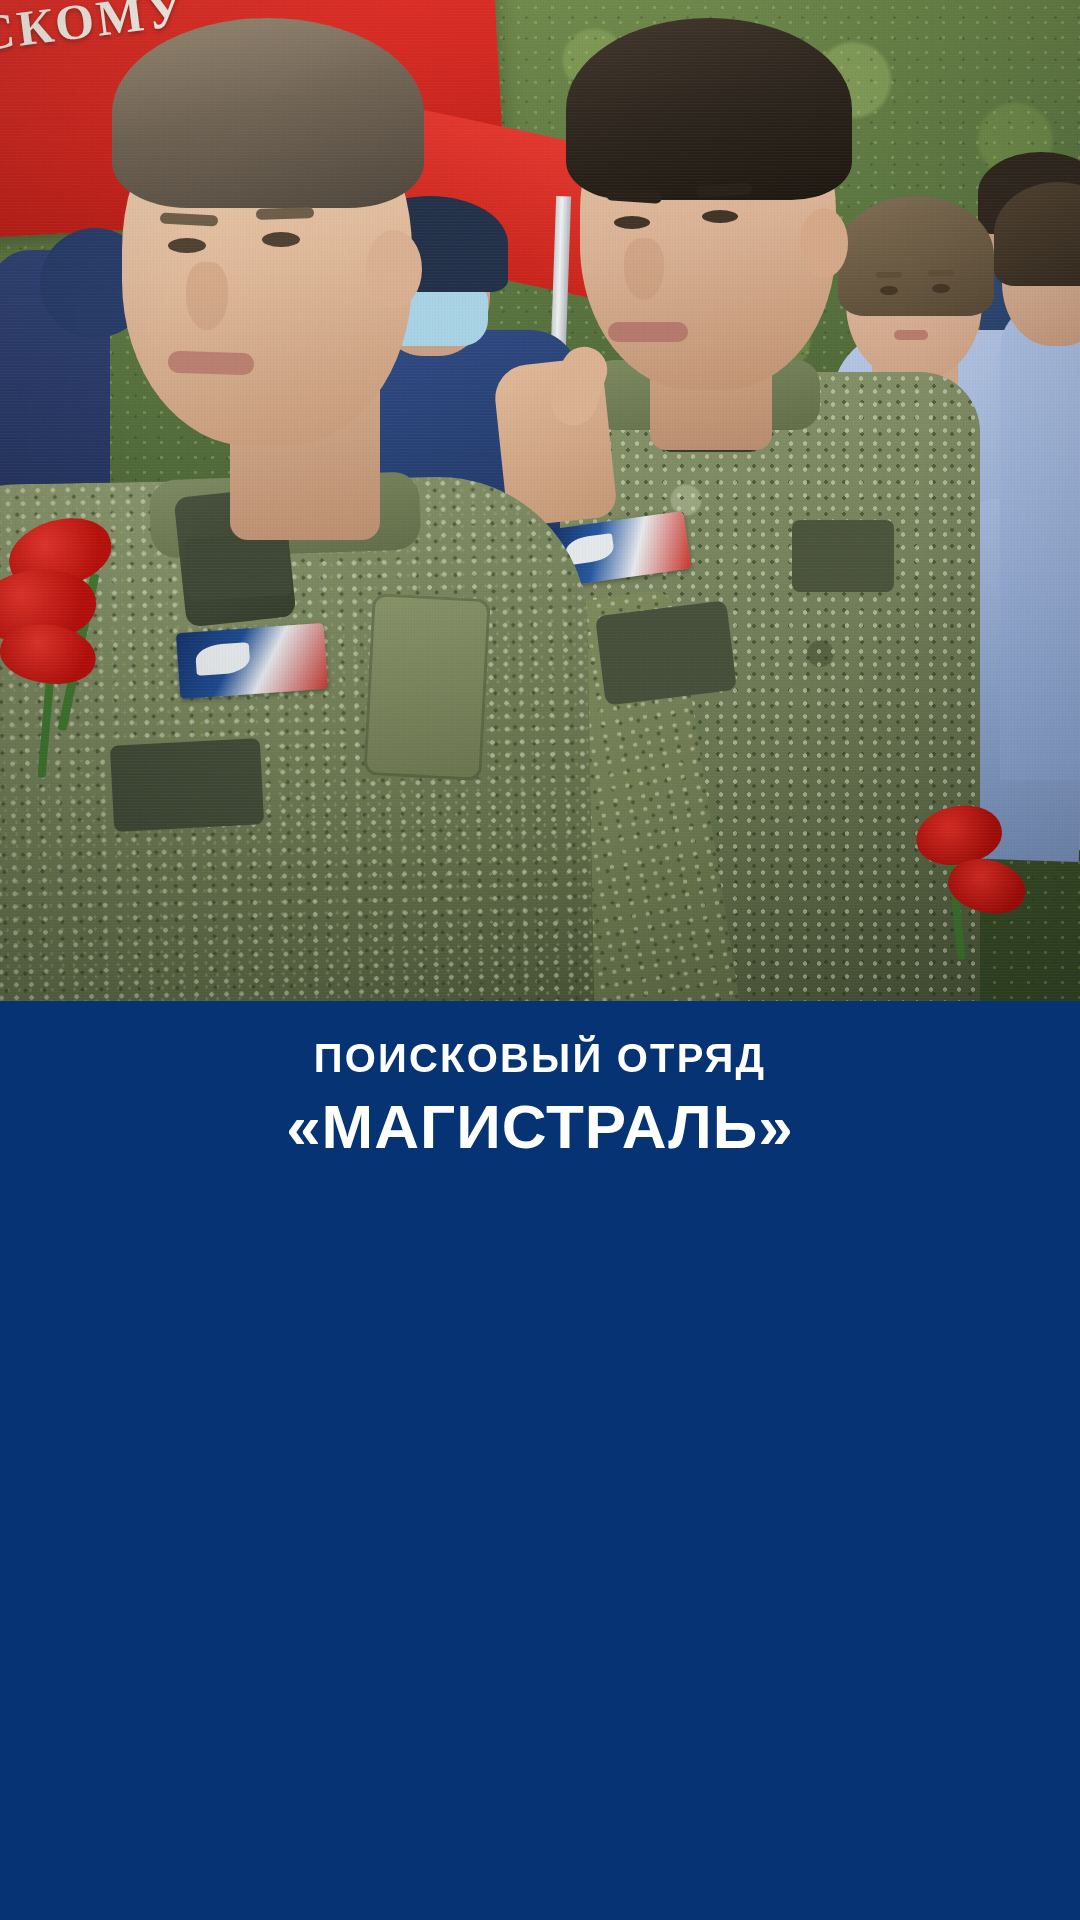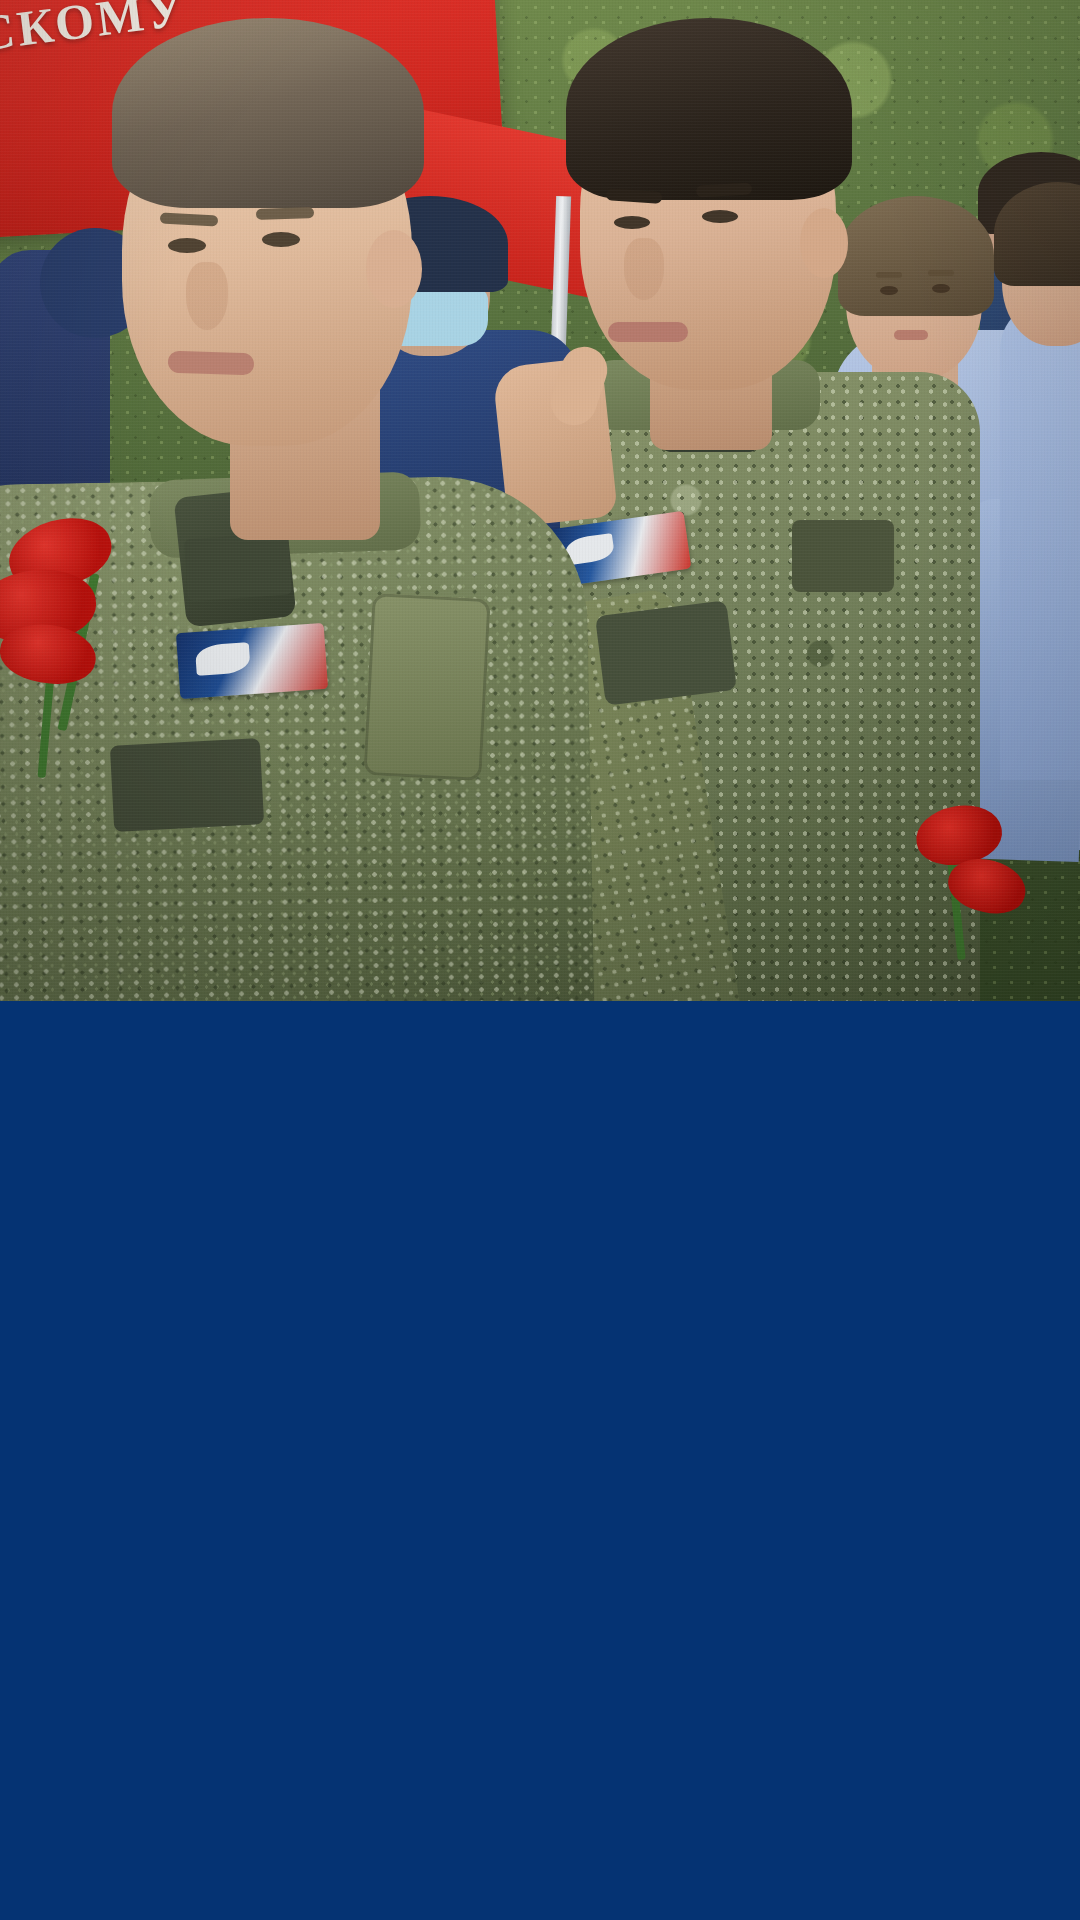--- a/index.html
+++ b/index.html
@@ -358,15 +358,17 @@
     <div class="fl fl3"></div>
     <div class="frstem"></div>
     <div class="fr fr1"></div>
     <div class="fr fr2"></div>
 
     <div class="photo-grade"></div>
     <div class="photo-grain"></div>
   </div>
 
   <div class="panel">
+    <p class="eyebrow">ПОИСКОВЫЙ ОТРЯД</p>
+    <h1 class="headline">«МАГИСТРАЛЬ»</h1>
   </div>
 
 </div>
 
 </body></html>

